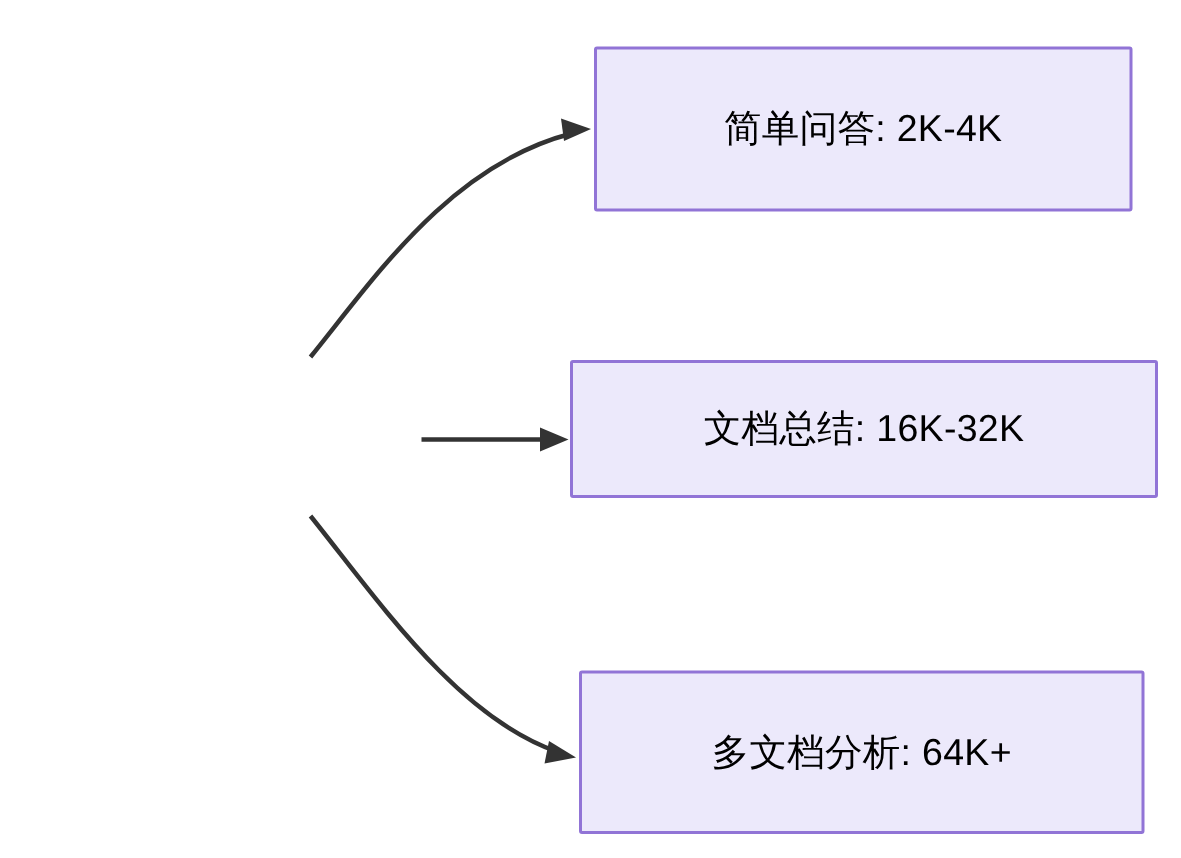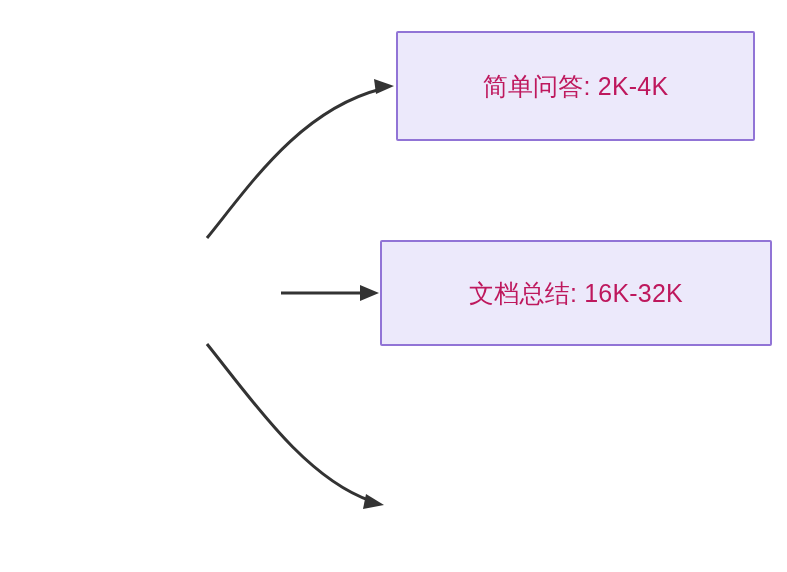--- a/index.html
+++ b/index.html
@@ -28,21 +28,21 @@
   }
   .node {
     position: absolute;
     box-sizing: border-box;
     background: #ece9fb;
     border: 2px solid #9174d6;
     border-radius: 2px;
     display: flex;
     align-items: center;
     justify-content: center;
-    color: #be185d;
+    color: #000000;
     font-size: 25px;
     line-height: 1.2;
     letter-spacing: 0.2px;
     white-space: nowrap;
   }
   .node-label {
     display: block;
     text-align: center;
   }
   #node-source {
@@ -54,21 +54,21 @@
   #node-simple-qa {
     left: 396px;
     top: 31px;
     width: 359px;
     height: 110px;
   }
   #node-doc-summary {
     left: 380px;
     top: 240px;
     width: 392px;
-    height: 106px;
+    height: 92px;
   }
   #node-multi-doc {
     left: 386px;
     top: 447px;
     width: 377px;
     height: 109px;
   }
   .edge-path {
     fill: none;
     stroke: #333333;
@@ -104,14 +104,17 @@
 
 
   <div class="node" id="node-simple-qa">
     <span class="node-label">简单问答: 2K-4K</span>
   </div>
 
   <div class="node" id="node-doc-summary">
     <span class="node-label">文档总结: 16K-32K</span>
   </div>
 
+  <div class="node" id="node-multi-doc">
+    <span class="node-label">多文档分析: 64K+</span>
+  </div>
 
 </div>
 
 </body></html>

